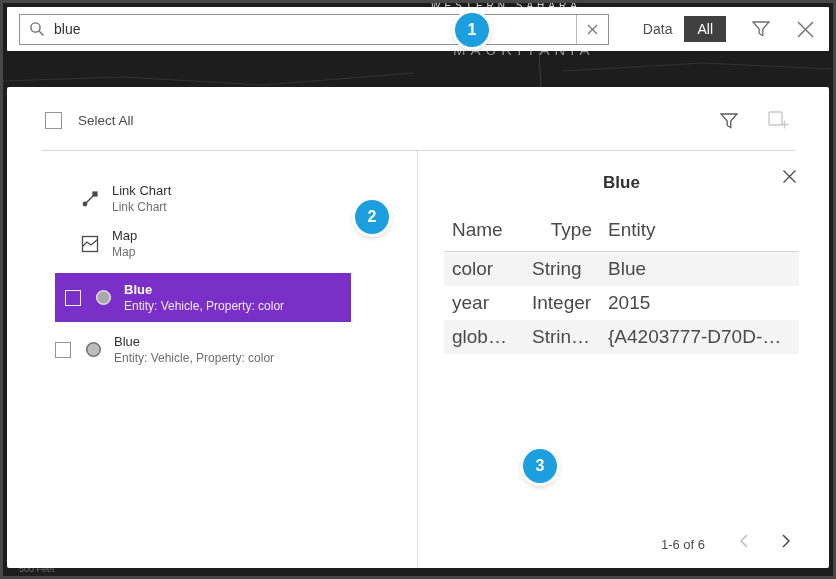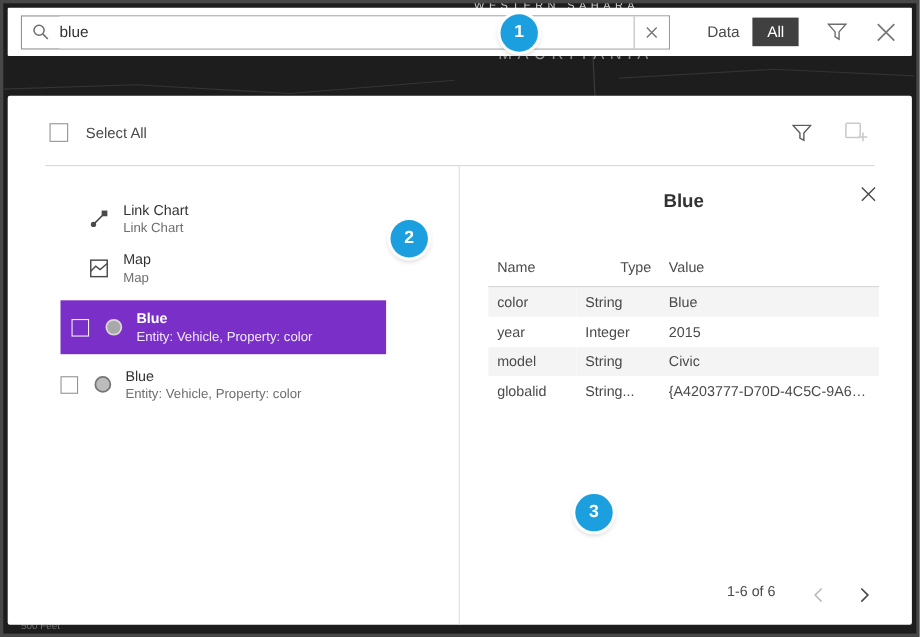--- a/index.html
+++ b/index.html
@@ -93,33 +93,33 @@
   
   .detail{
     flex:1; border-left:1px solid #dcdcdc; padding:14px 30px 16px 26px;
     display:flex; flex-direction:column; position:relative;
   }
   .detail-header{ position:relative; text-align:center; padding-top:8px; }
   .detail-title{ font-size:17px; font-weight:600; color:#323232; }
   .detail-close{
     position:absolute; right:2px; top:4px; background:none; border:none; cursor:pointer; display:flex;
   }
-  table.attrs{ border-collapse:collapse; width:100%; margin-top:36px; font-size:13px; table-layout:fixed; }
+  table.attrs{ border-collapse:collapse; width:100%; margin-top:20px; font-size:19px; table-layout:fixed; }
   table.attrs th{
     text-align:left; font-weight:400; color:#4a4a4a; padding:6px 8px 10px 8px;
     border-bottom:1px solid #d9d9d9;
   }
   table.attrs th.c-name{ width:80px; } table.attrs th.c-type{ width:76px;text-align:right; }
   table.attrs td{
     color:#4a4a4a; padding:6px 8px; white-space:nowrap; overflow:hidden; text-overflow:ellipsis;
   }
   table.attrs tbody tr:nth-child(odd) td{ background:#f4f4f4; }
 
   .pagination{
-    margin-top:auto; align-self:flex-end; display:flex; align-items:flex-start; padding-right:4px;
+    margin-top:auto; align-self:flex-end; display:flex; align-items:flex-end; padding-right:4px;
   }
   .page-label{ font-size:13px; color:#4a4a4a; margin-right:30px; }
   .page-btn{ background:none; border:none; cursor:pointer; display:flex; padding:4px; }
   .page-btn + .page-btn{ margin-left:26px; }
 
   
   .badge{
     position:absolute; width:34px; height:34px; border-radius:50%;
     background:#1c9fde; color:#fff; font-weight:bold; font-size:16px;
     display:flex; align-items:center; justify-content:center; z-index:10;
@@ -260,40 +260,35 @@
               <path d="M1.5 1.5l12 12M13.5 1.5l-12 12" stroke="#4a4a4a" stroke-width="1.3"></path>
             </svg>
           </button>
         </div>
 
         <table class="attrs">
           <thead>
             <tr>
               <th class="c-name">Name</th>
               <th class="c-type">Type</th>
-              <th class="c-value">Value</th>
+              <th class="c-value">Entity</th>
             </tr>
           </thead>
           <tbody>
             <tr>
               <td>color</td>
               <td>String</td>
               <td>Blue</td>
             </tr>
             <tr>
               <td>year</td>
               <td>Integer</td>
               <td>2015</td>
             </tr>
             <tr>
-              <td>model</td>
-              <td>String</td>
-              <td>Civic</td>
-            </tr>
-            <tr>
               <td>globalid</td>
               <td>String...</td>
               <td>{A4203777-D70D-4C5C-9A65-C...</td>
             </tr>
           </tbody>
         </table>
 
         <div class="pagination">
           <span class="page-label">1-6 of 6</span>
           <button class="page-btn">

